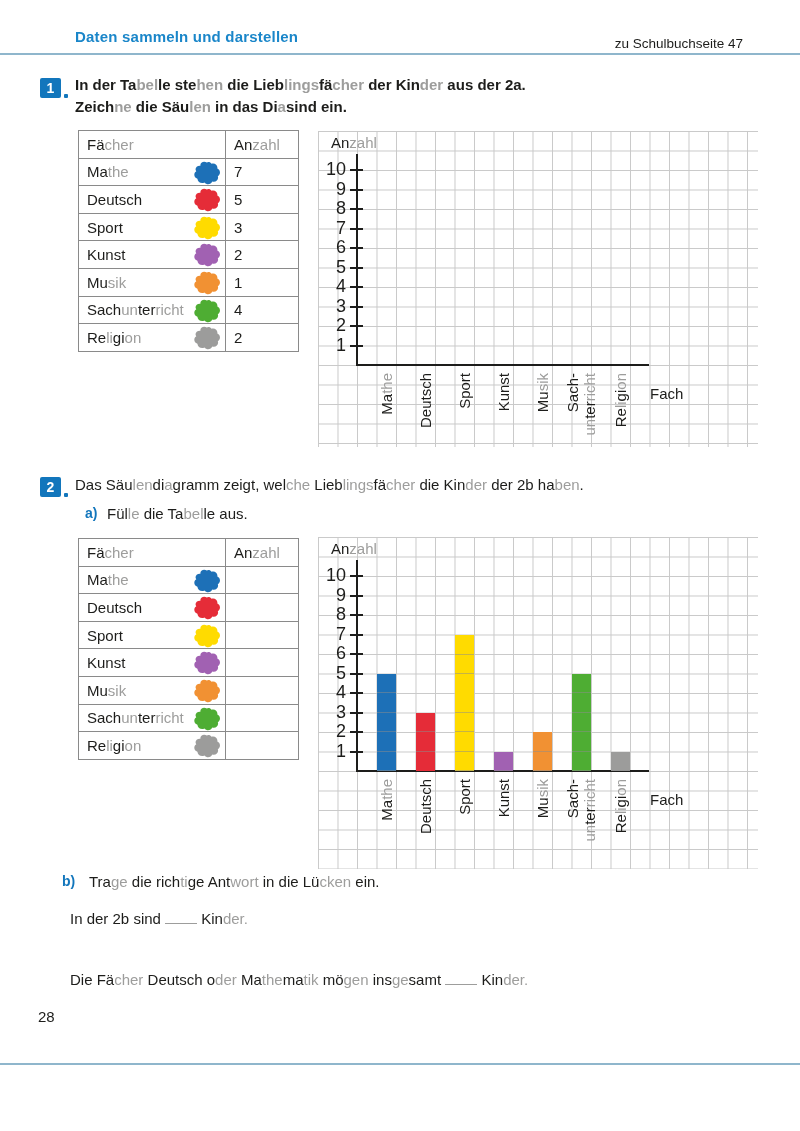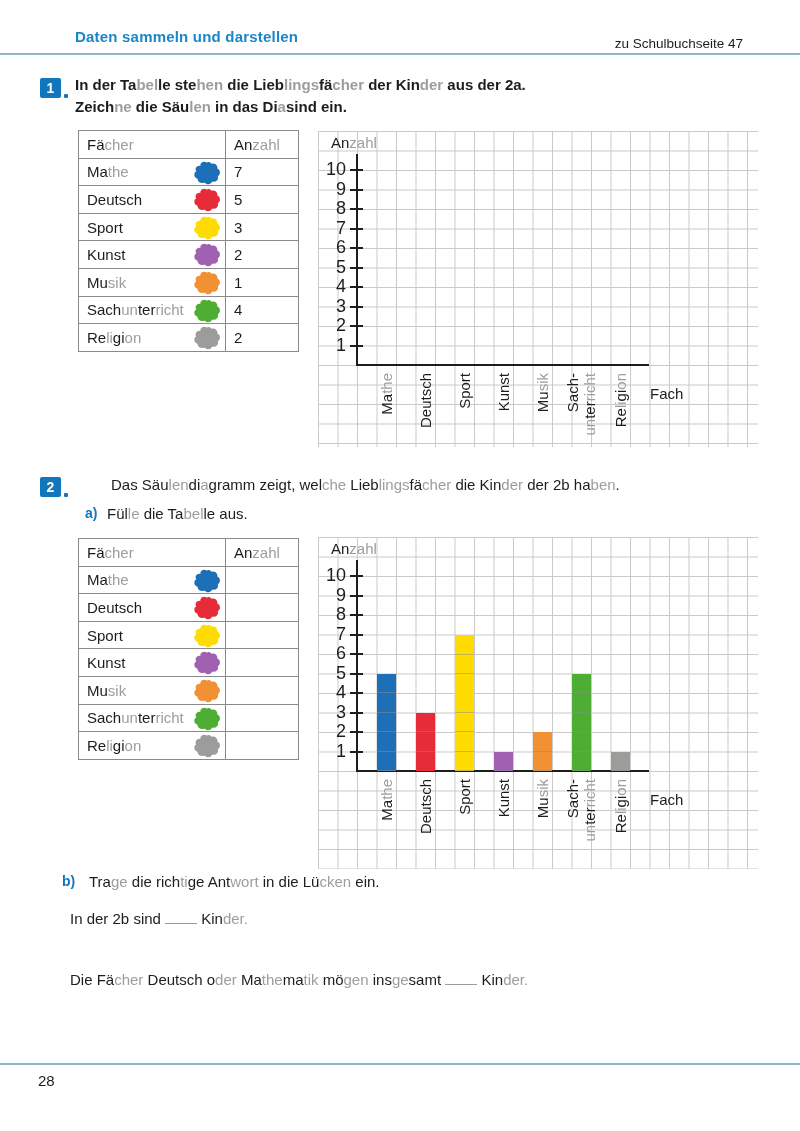--- a/index.html
+++ b/index.html
@@ -11,21 +11,21 @@
   .title{left:75px;top:28px;font-size:15px;font-weight:bold;color:#1a86c9;letter-spacing:.2px;}
   .pageref{left:553px;top:36px;width:190px;text-align:right;font-size:13.5px;color:#1d1d1b;}
   .rule{left:0;width:800px;height:2px;background:#8fb6cc;}
   .badge{width:21px;height:20px;background:#1276bc;color:#fff;font-size:14px;font-weight:bold;
          display:flex;align-items:center;justify-content:center;border-radius:2px;}
   .badge-dot{width:4px;height:4px;background:#1276bc;border-radius:1px;}
   .body-text{font-size:15px;line-height:22.4px;}
   .ab-label{font-size:14px;font-weight:bold;color:#1276bc;}
   .sentence{font-size:15px;white-space:nowrap;}
   .blank{display:inline-block;height:12px;border-bottom:1.4px solid #9d9d9c;}
-  .pageno{left:38px;top:1072px;font-size:15px;}
+  .pageno{left:38px;top:1008px;font-size:15px;}
   
   .wtable{width:219px;border:1px solid #8a8a8a;background:#fff;font-size:15px;}
   .trow{display:flex;height:26.6px;border-top:1px solid #8a8a8a;}
   .trow:first-child{border-top:none;}
   .tcell1{width:138px;border-right:1px solid #8a8a8a;display:flex;align-items:center;
           padding-left:8px;position:relative;}
   .tcell2{flex:1;display:flex;align-items:center;padding-left:8px;}
   .blob{position:absolute;right:3px;top:2px;}
   
   .chart{background-image:linear-gradient(to right,#c9c9c9 1px,transparent 1px),
@@ -179,21 +179,21 @@
       </div>
       <div class="vlabel" style="left: 293.75px; top: 242px;">
         <div><span class="c-k">Re</span><span class="c-g">li</span><span class="c-k">gi</span><span class="c-g">on</span></div>
       </div>
     </div>
 
   <div class="abs badge" style="left:40px;top:477px;">
     <span>2</span>
   </div>
   <div class="abs badge-dot" style="left:63.5px;top:493px;"></div>
-  <div class="abs body-text" style="left:75px;top:474px;width:680px;margin-left:36px;">
+  <div class="abs body-text" style="left:75px;top:474px;width:680px;">
     <div><span class="c-k">Das Säu</span><span class="c-g">len</span><span class="c-k">di</span><span class="c-g">a</span><span class="c-k">gramm zeigt, wel</span><span class="c-g">che</span><span class="c-k"> Lieb</span><span class="c-g">lings</span><span class="c-k">fä</span><span class="c-g">cher</span><span class="c-k"> die Kin</span><span class="c-g">der</span><span class="c-k"> der 2b ha</span><span class="c-g">ben</span><span class="c-k">.</span></div>
   </div>
   <div class="abs ab-label" style="left:85px;top:505px;">a)</div>
   <div class="abs body-text" style="left:107px;top:503px;"><span class="c-k">Fül</span><span class="c-g">le</span><span class="c-k"> die Ta</span><span class="c-g">bel</span><span class="c-k">le aus.</span></div>
   <div class="abs wtable" id="table2" style="left:78px;top:538px;">
       <div class="trow">
         <div class="tcell1">
           <span class="c-k">Fä</span>
           <span class="c-g">cher</span>
         </div>

